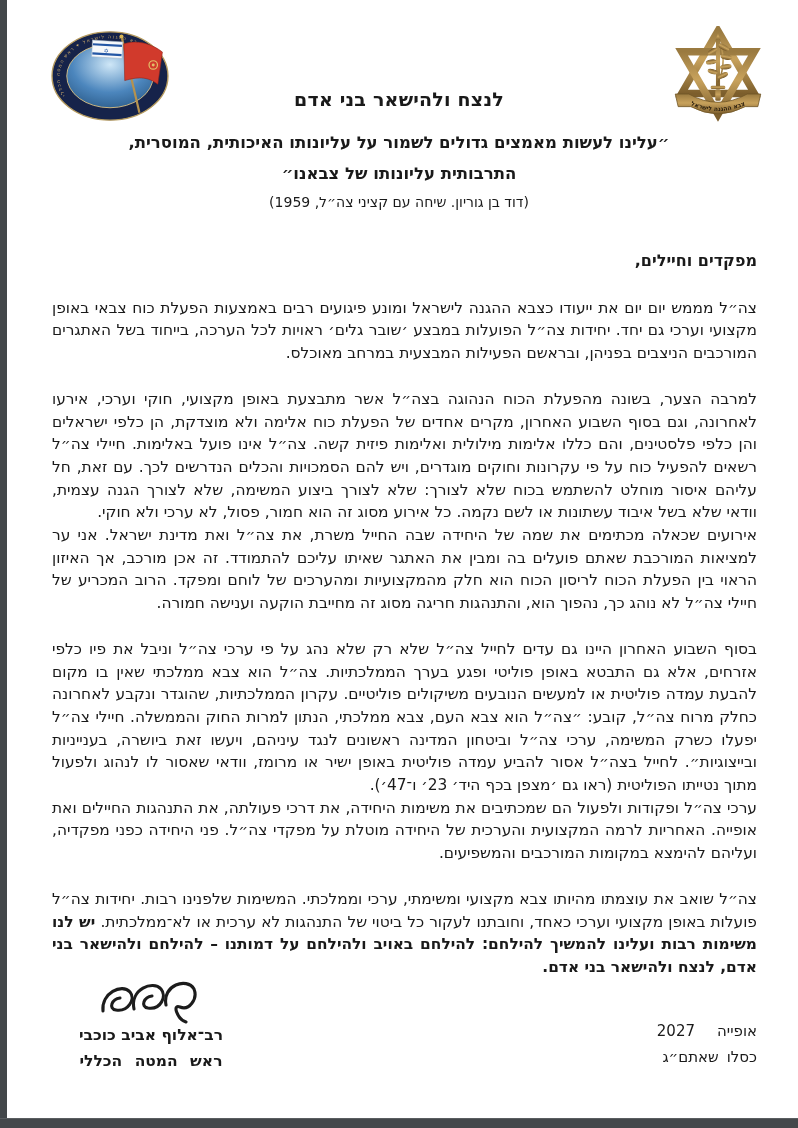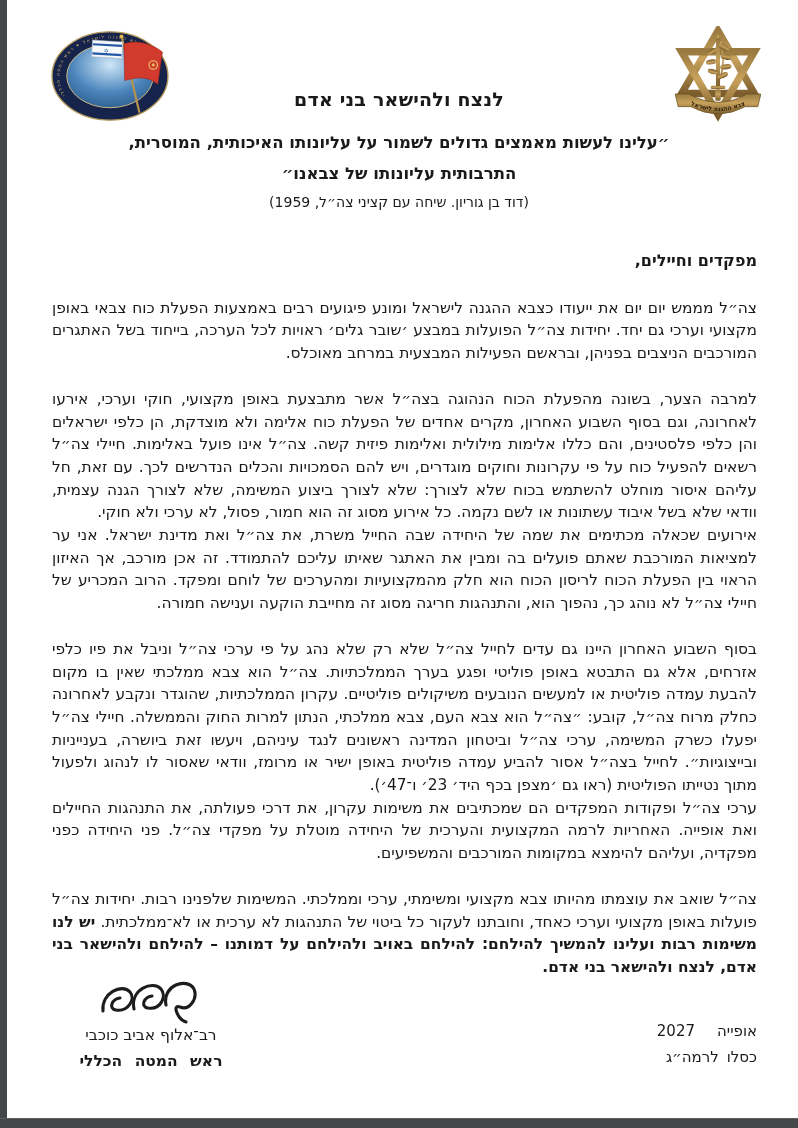--- a/index.html
+++ b/index.html
@@ -23,21 +23,21 @@
     direction:rtl;text-align:justify;
     padding:0 41px 0 52px; 
     font-size:15.4px;line-height:22.7px;
   }
   .salutation{font-weight:700;font-size:16px;margin:38px 0 24px 0;}
   main p{margin:0;}
   .block{margin:0 0 23px 0;}
   .closing .bold{font-weight:700;}
   .sig-block{position:absolute;left:56px;top:980px;width:190px;text-align:center;direction:rtl;}
   .sig-scribble{display:block;margin:0 auto -2px auto;}
-  .sig-name{font-weight:400;font-size:15.5px;line-height:22px;white-space:nowrap;}
+  .sig-name{font-weight:700;font-size:15.5px;line-height:22px;white-space:nowrap;}
   .sig-role{font-weight:700;font-size:15.5px;line-height:22px;word-spacing:7px;margin-top:4px;white-space:nowrap;}
   .date-block{position:absolute;right:41px;top:1018px;direction:rtl;font-size:15px;}
   .date-row{display:flex;justify-content:flex-start;align-items:baseline;line-height:26px;}
   .g22{column-gap:22px;}
   .g8{column-gap:8px;}
 </style>
 </head>
 <body>
 
 <div class="page">
@@ -126,21 +126,21 @@
 
     <p class="block">צה״ל מממש יום יום את ייעודו כצבא ההגנה לישראל ומונע פיגועים רבים באמצעות הפעלת כוח צבאי באופן מקצועי וערכי גם יחד. יחידות צה״ל הפועלות במבצע ׳שובר גלים׳ ראויות לכל הערכה, בייחוד בשל האתגרים המורכבים הניצבים בפניהן, ובראשם הפעילות המבצעית במרחב מאוכלס.</p>
 
     <div class="block">
       <p>למרבה הצער, בשונה מהפעלת הכוח הנהוגה בצה״ל אשר מתבצעת באופן מקצועי, חוקי וערכי, אירעו לאחרונה, וגם בסוף השבוע האחרון, מקרים אחדים של הפעלת כוח אלימה ולא מוצדקת, הן כלפי ישראלים והן כלפי פלסטינים, והם כללו אלימות מילולית ואלימות פיזית קשה. צה״ל אינו פועל באלימות. חיילי צה״ל רשאים להפעיל כוח על פי עקרונות וחוקים מוגדרים, ויש להם הסמכויות והכלים הנדרשים לכך. עם זאת, חל עליהם איסור מוחלט להשתמש בכוח שלא לצורך: שלא לצורך ביצוע המשימה, שלא לצורך הגנה עצמית, וודאי שלא בשל איבוד עשתונות או לשם נקמה. כל אירוע מסוג זה הוא חמור, פסול, לא ערכי ולא חוקי.</p>
       <p>אירועים שכאלה מכתימים את שמה של היחידה שבה החייל משרת, את צה״ל ואת מדינת ישראל. אני ער למציאות המורכבת שאתם פועלים בה ומבין את האתגר שאיתו עליכם להתמודד. זה אכן מורכב, אך האיזון הראוי בין הפעלת הכוח לריסון הכוח הוא חלק מהמקצועיות ומהערכים של לוחם ומפקד. הרוב המכריע של חיילי צה״ל לא נוהג כך, נהפוך הוא, והתנהגות חריגה מסוג זה מחייבת הוקעה וענישה חמורה.</p>
     </div>
 
     <div class="block">
       <p>בסוף השבוע האחרון היינו גם עדים לחייל צה״ל שלא רק שלא נהג על פי ערכי צה״ל וניבל את פיו כלפי אזרחים, אלא גם התבטא באופן פוליטי ופגע בערך הממלכתיות. צה״ל הוא צבא ממלכתי שאין בו מקום להבעת עמדה פוליטית או למעשים הנובעים משיקולים פוליטיים. עקרון הממלכתיות, שהוגדר ונקבע לאחרונה כחלק מרוח צה״ל, קובע: ״צה״ל הוא צבא העם, צבא ממלכתי, הנתון למרות החוק והממשלה. חיילי צה״ל יפעלו כשרק המשימה, ערכי צה״ל וביטחון המדינה ראשונים לנגד עיניהם, ויעשו זאת ביושרה, בענייניות ובייצוגיות״. לחייל בצה״ל אסור להביע עמדה פוליטית באופן ישיר או מרומז, וודאי שאסור לו לנהוג ולפעול מתוך נטייתו הפוליטית (ראו גם ׳מצפן בכף היד׳ 23׳ ו־47׳).</p>
-      <p>ערכי צה״ל ופקודות המפקדים הם שמכתיבים את משימות עקרון, את דרכי פעולתה, את התנהגות החיילים ואת אופייה. האחריות לרמה המקצועית והערכית של היחידה מוטלת על מפקדי צה״ל. פני היחידה כפני מפקדיה, ועליהם להימצא במקומות המורכבים והמשפיעים.</p>
+      <p>ערכי צה״ל ופקודות ולפעול הם שמכתיבים את משימות היחידה, את דרכי פעולתה, את התנהגות החיילים ואת אופייה. האחריות לרמה המקצועית והערכית של היחידה מוטלת על מפקדי צה״ל. פני היחידה כפני מפקדיה, ועליהם להימצא במקומות המורכבים והמשפיעים.</p>
     </div>
 
     <p class="closing"><span>צה״ל שואב את עוצמתו מהיותו צבא מקצועי ומשימתי, ערכי וממלכתי. המשימות שלפנינו רבות. יחידות צה״ל פועלות באופן מקצועי וערכי כאחד, וחובתנו לעקור כל ביטוי של התנהגות לא ערכית או לא־ממלכתית. </span><span class="bold">יש לנו משימות רבות ועלינו להמשיך להילחם: להילחם באויב ולהילחם על דמותנו – להילחם ולהישאר בני אדם, לנצח ולהישאר בני אדם.</span></p>
   </main>
 
   <div class="sig-block">
     <svg class="sig-scribble" width="108" height="46" viewBox="0 0 108 46">
       <g fill="none" stroke="#1c1c1c" stroke-width="3.1" stroke-linecap="round">
         <path d="M6 31 C4 13 25 3 33 12 C39 19 31 32 19 30 C11 28.5 15 19 23 18"></path>
         <path d="M37 29 C33 9 56 0 64 9 C70 16 64 30 51 28 C43 26.5 47 17 55 16"></path>
@@ -151,16 +151,16 @@
     <div class="sig-role">ראש המטה הכללי</div>
   </div>
 
   <div class="date-block">
     <div class="date-row g22">
       <span>אופייה</span>
       <span>2027</span>
     </div>
     <div class="date-row g8">
       <span>כסלו</span>
-      <span>לרמה״ג</span>
+      <span>שאתם״ג</span>
     </div>
   </div>
 </div>
 
 </body></html>

